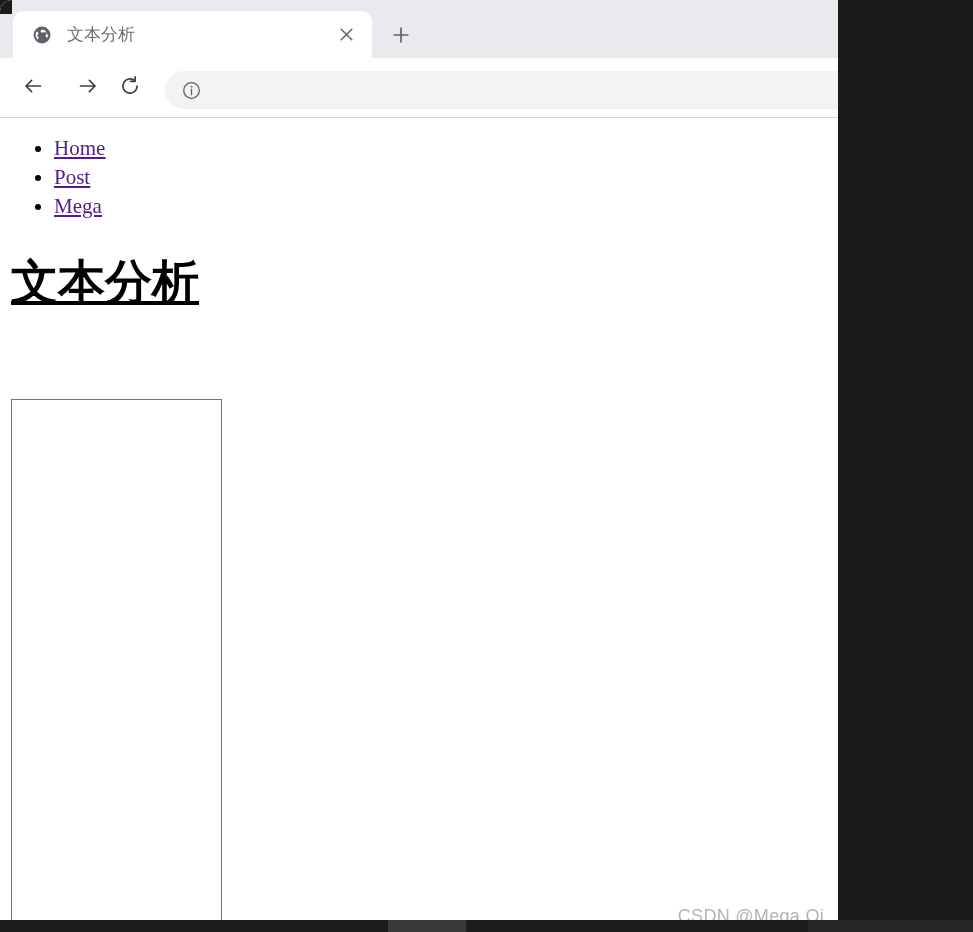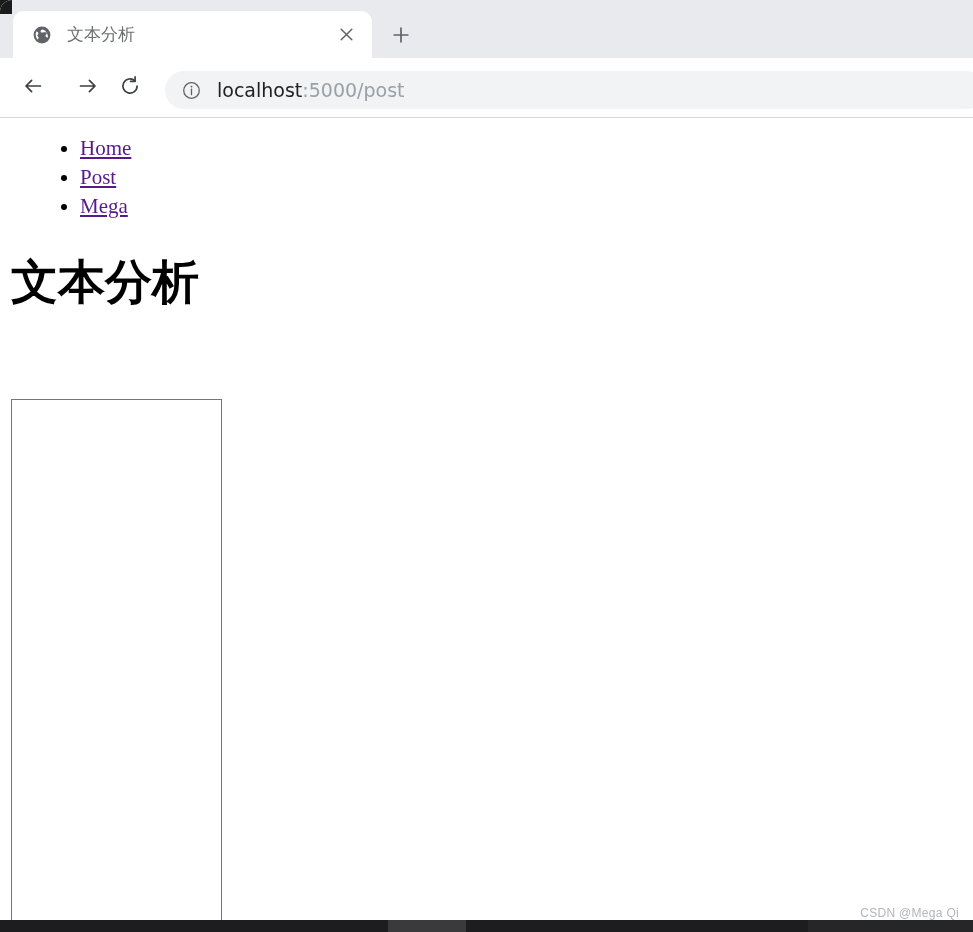--- a/index.html
+++ b/index.html
@@ -14,25 +14,26 @@
     background: #1b1b1b;
     font-family: "Liberation Sans", sans-serif;
     -webkit-font-smoothing: antialiased;
   }
 
   
   .browser-window {
     position: absolute;
     left: 0;
     top: 0;
-    width: 973px;
+    width: 838px;
     height: 920px;
     background: #ffffff;
     border-top-left-radius: 12px;
     overflow: hidden;
+    text-decoration: underline;
   }
 
   
   .tab-strip {
     position: relative;
     height: 58px;
     background: #e8eaed;
     border-top-left-radius: 12px;
   }
   .tab {
@@ -142,21 +143,21 @@
   
   .viewport {
     position: relative;
     height: 802px;
     background: #ffffff;
     overflow: hidden;
   }
 
   .nav-list {
     margin: 16px 0 0 0;
-    padding: 0 0 0 80px;
+    padding: 0 0 0 54px;
     list-style: disc;
     font-family: "Liberation Serif", serif;
     font-size: 21px;
     line-height: 29px;
     color: #000;
   }
   .nav-list li { margin: 0; padding: 0; }
   .nav-list a {
     color: #551a8b;
     text-decoration: underline;
@@ -187,21 +188,21 @@
     padding: 2px;
     outline: none;
   }
 
   
   .watermark {
     position: absolute;
     right: 14px;
     top: 906px;
     font-family: "Liberation Sans", sans-serif;
-    font-size: 12px;
+    font-size: 18px;
     color: #b3b5b8;
     white-space: nowrap;
     letter-spacing: 0.3px;
   }
 
   
   .taskbar {
     position: absolute;
     left: 0;
     top: 920px;
@@ -297,21 +298,20 @@
   </div>
 
   <div class="omnibox">
     <span class="omnibox-info-icon">
       <svg width="19" height="19" viewBox="0 0 19 19" aria-hidden="true">
         <circle cx="9.5" cy="9.5" r="7.8" fill="none" stroke="#5f6368" stroke-width="1.3"></circle>
         <circle cx="9.5" cy="5.6" r="0.95" fill="#5f6368"></circle>
         <path d="M9.5 8.2 V13.7" stroke="#5f6368" stroke-width="1.3" stroke-linecap="round"></path>
       </svg>
     </span>
-    <span class="omnibox-url"><span class="url-host">localhost</span><span class="url-path">:5000/post</span></span>
   </div>
 
   <div class="viewport">
 
     <ul class="nav-list">
       <li>
         <a href="#">Home</a>
       </li>
       <li>
         <a href="#">Post</a>

